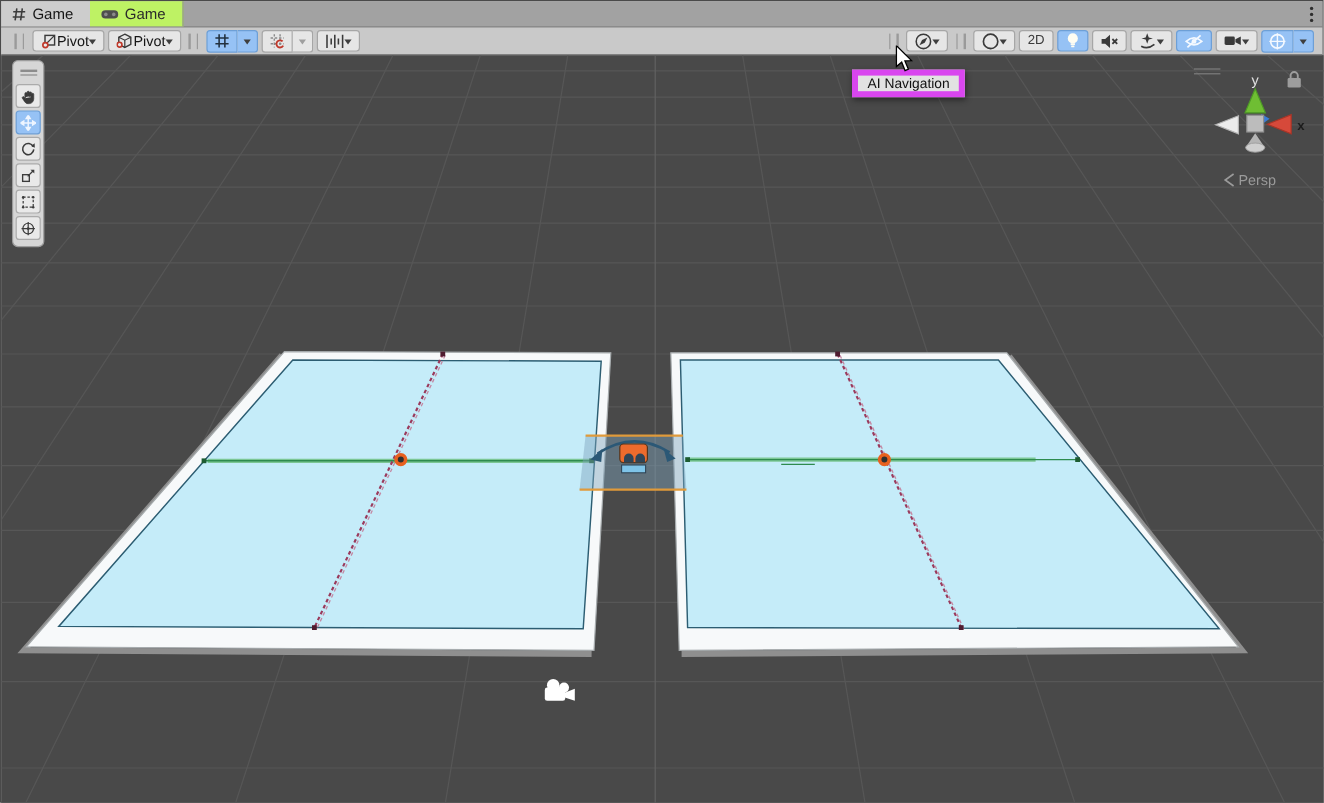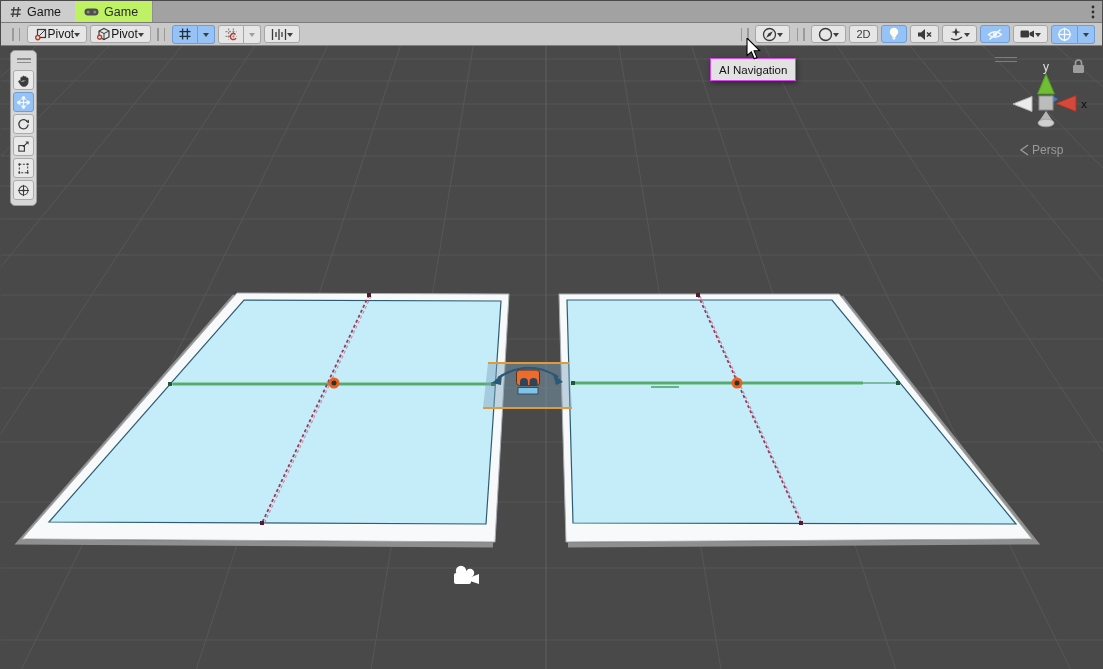--- a/index.html
+++ b/index.html
@@ -55,21 +55,21 @@
   
   .toolstrip { position:absolute; left:9px; top:4px; width:27px; background:#d6d6d6; border:1px solid #9c9c9c; border-radius:5px; padding:3px 0 4px; display:flex; flex-direction:column; align-items:center; }
   .strip-handle { width:14px; margin:2px 0 4px; }
   .strip-handle i { display:block; height:1.5px; background:#8c8c8c; margin:2px 0; }
   .tool-btn { width:21px; height:20px; background:#e9e9e9; border:1px solid #ababab; border-radius:3px; margin:1px 0; display:flex; align-items:center; justify-content:center; }
   .tool-btn.active { background:var(--accent-blue,#96c2f5); border-color:#6d9fd6; }
 
   
   .orient-handle { position:absolute; left:994px; top:8px; width:22px; }
   .orient-handle i { display:block; height:1.5px; background:#7e7e7e; margin:2.5px 0; }
-  .tooltip { position:absolute; left:709px; top:57px; height:23px; padding:0 8px; background:#e2e2e2; border:1px solid #d946ef; box-shadow:1px 2px 5px rgba(0,0,0,.45); display:flex; align-items:center; font-size:11.5px; color:#111; white-space:nowrap; z-index:60; }
+  .tooltip { position:absolute; left:709px; top:57px; height:23px; padding:0 8px; background:#e2e2e2; border:5px solid #d946ef; box-shadow:1px 2px 5px rgba(0,0,0,.45); display:flex; align-items:center; font-size:11.5px; color:#111; white-space:nowrap; z-index:60; }
   .cursor { position:absolute; left:745px; top:37px; z-index:100; }
 </style>
 </head>
 <body>
 
 <div id="window">
 
   <div class="tabbar">
     <div class="tab active">
       <svg width="12" height="12" viewBox="0 0 12 12">

